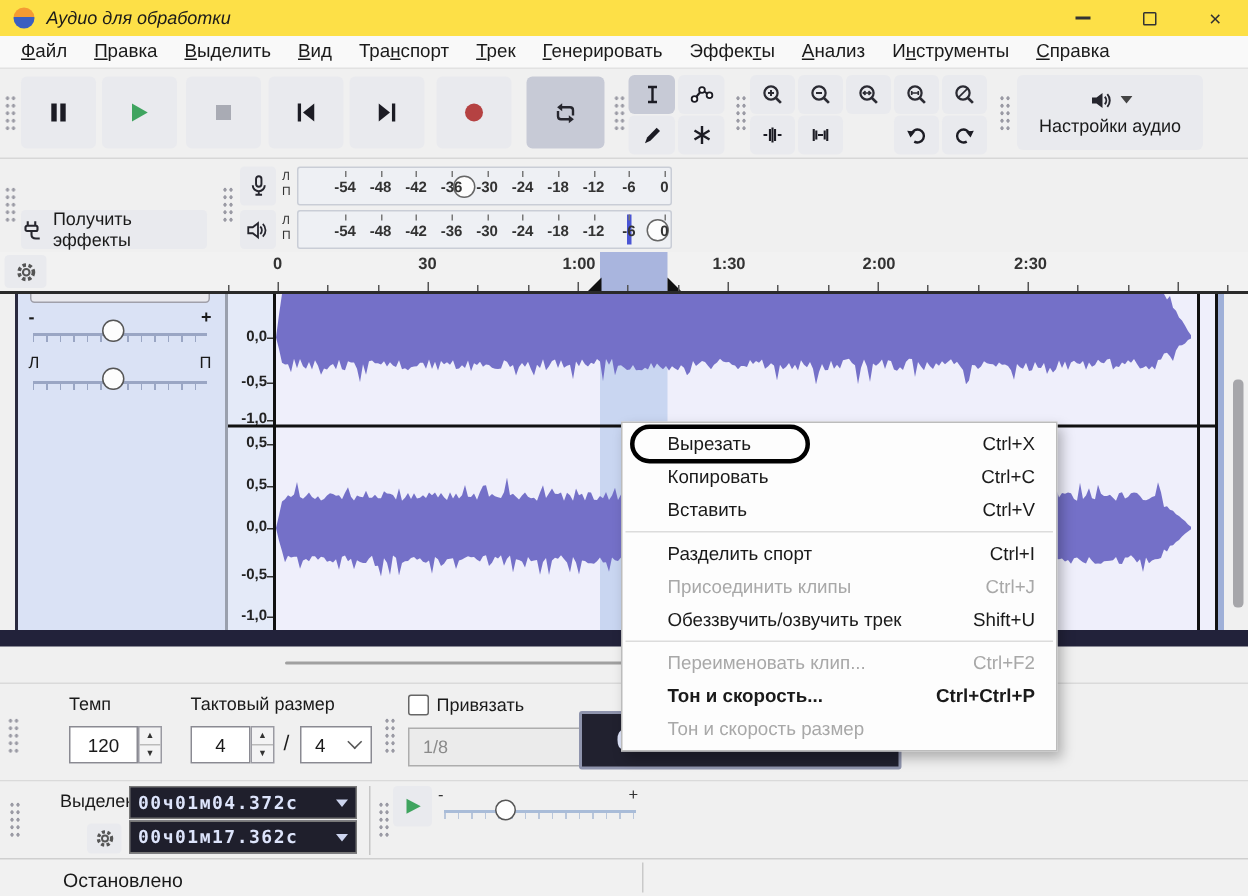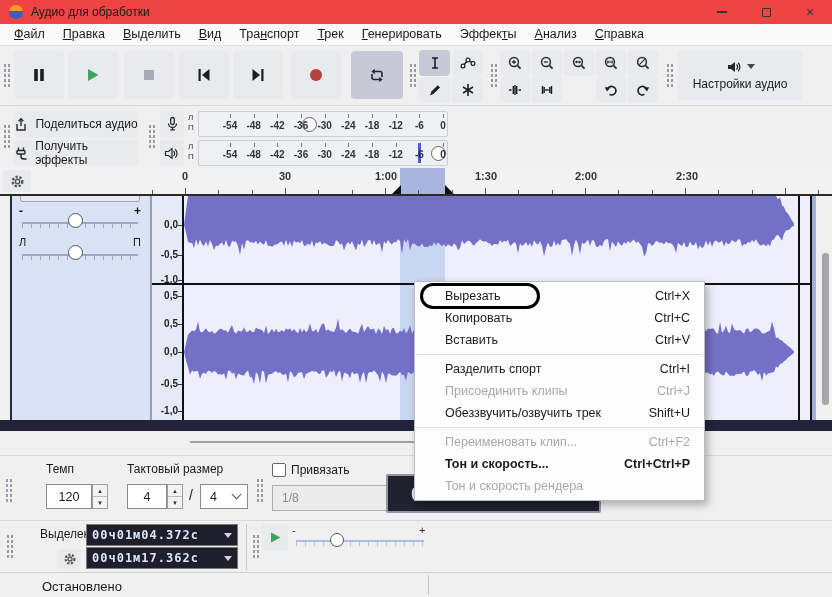--- a/index.html
+++ b/index.html
@@ -2,21 +2,21 @@
 <html><head>
 <meta charset="utf-8">
 <style>
   * { margin:0; padding:0; box-sizing:border-box; }
   html,body { width:832px; height:597px; overflow:hidden; }
   body { font-family:"Liberation Sans", sans-serif; background:#f0f0f0; position:relative; color:#1a1a1a; }
   .abs { position:absolute; }
   #app { position:relative; width:832px; height:597px; background:#f0f0f0; overflow:hidden; }
 
   
-  #titlebar { left:0; top:0; width:832px; height:24px; background:#ef4444; }
+  #titlebar { left:0; top:0; width:832px; height:24px; background:#fde047;font-style:italic; }
   #app-logo { left:9px; top:5px; width:14px; height:14px; border-radius:50%;
     background:linear-gradient(180deg,#f49b33 0%,#f49b33 44%,#3b5fc0 44%,#3b5fc0 100%); }
   #title-text { left:31px; top:0; height:24px; line-height:24px; font-size:12px; }
   .wbtn { top:0; width:44px; height:24px; display:flex; align-items:center; justify-content:center; }
   .minbar { width:10px; height:1.5px; background:#333; }
   .maxbox { width:9px; height:9px; border:1.2px solid #333; border-radius:1px; }
   .closex { font-size:14px; color:#333; line-height:1; }
 
   
   #menubar { left:0; top:24px; width:832px; height:22px; background:#f9f9f9; border-bottom:1px solid #e2e2e2; display:flex; align-items:center; padding-left:5px; }
@@ -97,20 +97,21 @@
   <div class="abs" id="menubar">
       <div class="mitem"><span></span><span class="ukey">Ф</span><span>айл</span></div>
       <div class="mitem"><span></span><span class="ukey">П</span><span>равка</span></div>
       <div class="mitem"><span></span><span class="ukey">В</span><span>ыделить</span></div>
       <div class="mitem"><span></span><span class="ukey">В</span><span>ид</span></div>
       <div class="mitem"><span>Тра</span><span class="ukey">н</span><span>спорт</span></div>
       <div class="mitem"><span></span><span class="ukey">Т</span><span>рек</span></div>
       <div class="mitem"><span></span><span class="ukey">Г</span><span>енерировать</span></div>
       <div class="mitem"><span>Эффек</span><span class="ukey">т</span><span>ы</span></div>
       <div class="mitem"><span></span><span class="ukey">А</span><span>нализ</span></div>
+      <div class="mitem"><span>И</span><span class="ukey">н</span><span>струменты</span></div>
       <div class="mitem"><span></span><span class="ukey">С</span><span>правка</span></div>
     </div>
 
   <div class="abs" id="dock1">
     <div class="abs grip" style="left:3px;top:17px;"></div>
 
     <div class="abs btn" style="left:14px;top:5px;width:50px;height:48px;">
       <svg width="16" height="16">
           <rect x="3.2" y="2" width="3.6" height="12" fill="#1c1c24"></rect>
           <rect x="9.2" y="2" width="3.6" height="12" fill="#1c1c24"></rect>
@@ -248,28 +249,20 @@
         <svg width="8" height="6">
             <polygon points="0,0 8,0 4,5" fill="#444"></polygon>
           </svg>
       </div>
       <div style="font-size:12px;">Настройки аудио</div>
     </div>
   </div>
 
   <div class="abs" id="dock2">
     <div class="abs grip" style="left:3px;top:18px;"></div>
-    <div class="abs sbtn" style="left:14px;top:5px;width:124px;height:26px;gap:7px;">
-      <svg width="14" height="15" fill="none" stroke="#26262e" stroke-width="1.4">
-          <path d="M3,7 V13 H11 V7"></path>
-          <path d="M7,1.8 V9"></path>
-          <path d="M4.6,4.2 L7,1.8 L9.4,4.2"></path>
-        </svg>
-      <span style="font-size:12px;">Поделиться аудио</span>
-    </div>
     <div class="abs sbtn" style="left:14px;top:34px;width:124px;height:26px;gap:7px;">
       <svg width="15" height="15" fill="none" stroke="#26262e" stroke-width="1.4">
           <path d="M4.5,1.5 V4.5 M9.5,1.5 V4.5"></path>
           <rect x="3" y="4.5" width="8" height="3.5" rx="1"></rect>
           <path d="M7,8 V10.5 Q7,13 10,13 H12.5"></path>
         </svg>
       <span style="font-size:12px;">Получить эффекты</span>
     </div>
 
     <div class="abs grip" style="left:148px;top:18px;"></div>
@@ -541,18 +534,18 @@
       <div class="msep"></div>
       <div class="mrow mdis">
         <span>Переименовать клип...</span>
         <span class="sc">Ctrl+F2</span>
       </div>
       <div class="mrow mbold">
         <span>Тон и скорость...</span>
         <span class="sc">Ctrl+Ctrl+P</span>
       </div>
       <div class="mrow mdis">
-        <span>Тон и скорость рендера</span>
+        <span>Тон и скорость размер</span>
         <span class="sc"></span>
       </div>
     </div>
 
 </div>
 
 </body></html>

